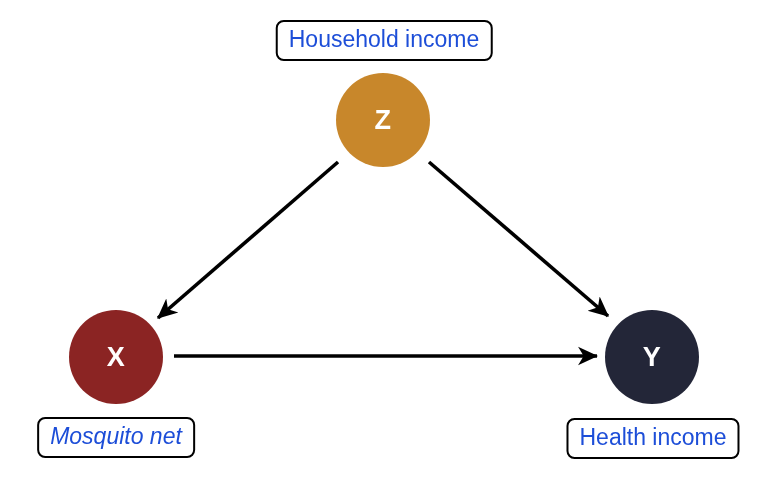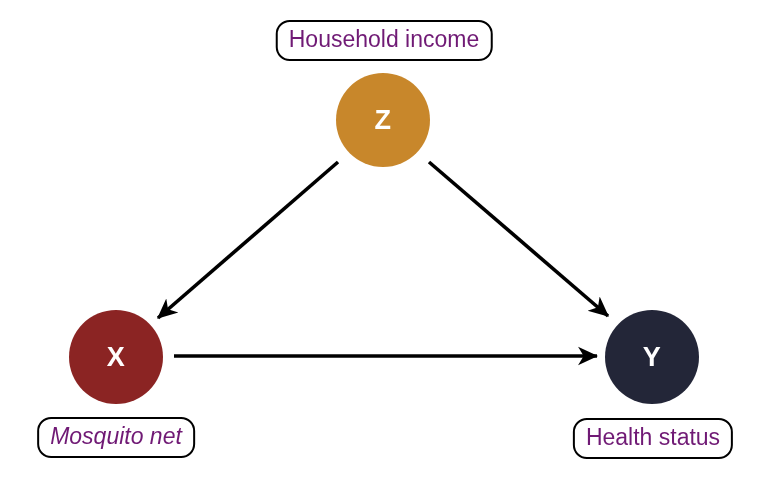--- a/index.html
+++ b/index.html
@@ -45,25 +45,25 @@
     letter-spacing: 0.5px;
   }
   .node-z { left: 336px; top: 73px; }
   .node-x { left: 69px;  top: 310px; }
   .node-y { left: 605px; top: 310px; }
   .label-box {
     position: absolute;
     transform: translateX(-50%);
     background: #ffffff;
     border: 2px solid #000000;
-    border-radius: 14px;
+    border-radius: 8px;
     padding: 3px 11px 5px 11px;
     font-size: 23px;
     line-height: 1.25;
-    color: #701a75;
+    color: #1d4ed8;
     white-space: nowrap;
   }
   .label-z { left: 384px; top: 20px; }
   .label-x { left: 116px; top: 417px; font-style: italic; }
   .label-y { left: 653px; top: 418px; }
 </style>
 </head>
 <body>
 
 <div class="canvas">
@@ -88,15 +88,15 @@
   <div class="node node-x" style="background: rgb(139, 36, 35);">
     <span class="node-letter">X</span>
   </div>
 
   <div class="node node-y" style="background: rgb(35, 38, 56);">
     <span class="node-letter">Y</span>
   </div>
 
   <div class="label-box label-x">Mosquito net</div>
 
-  <div class="label-box label-y">Health status</div>
+  <div class="label-box label-y">Health income</div>
 
 </div>
 
 </body></html>

